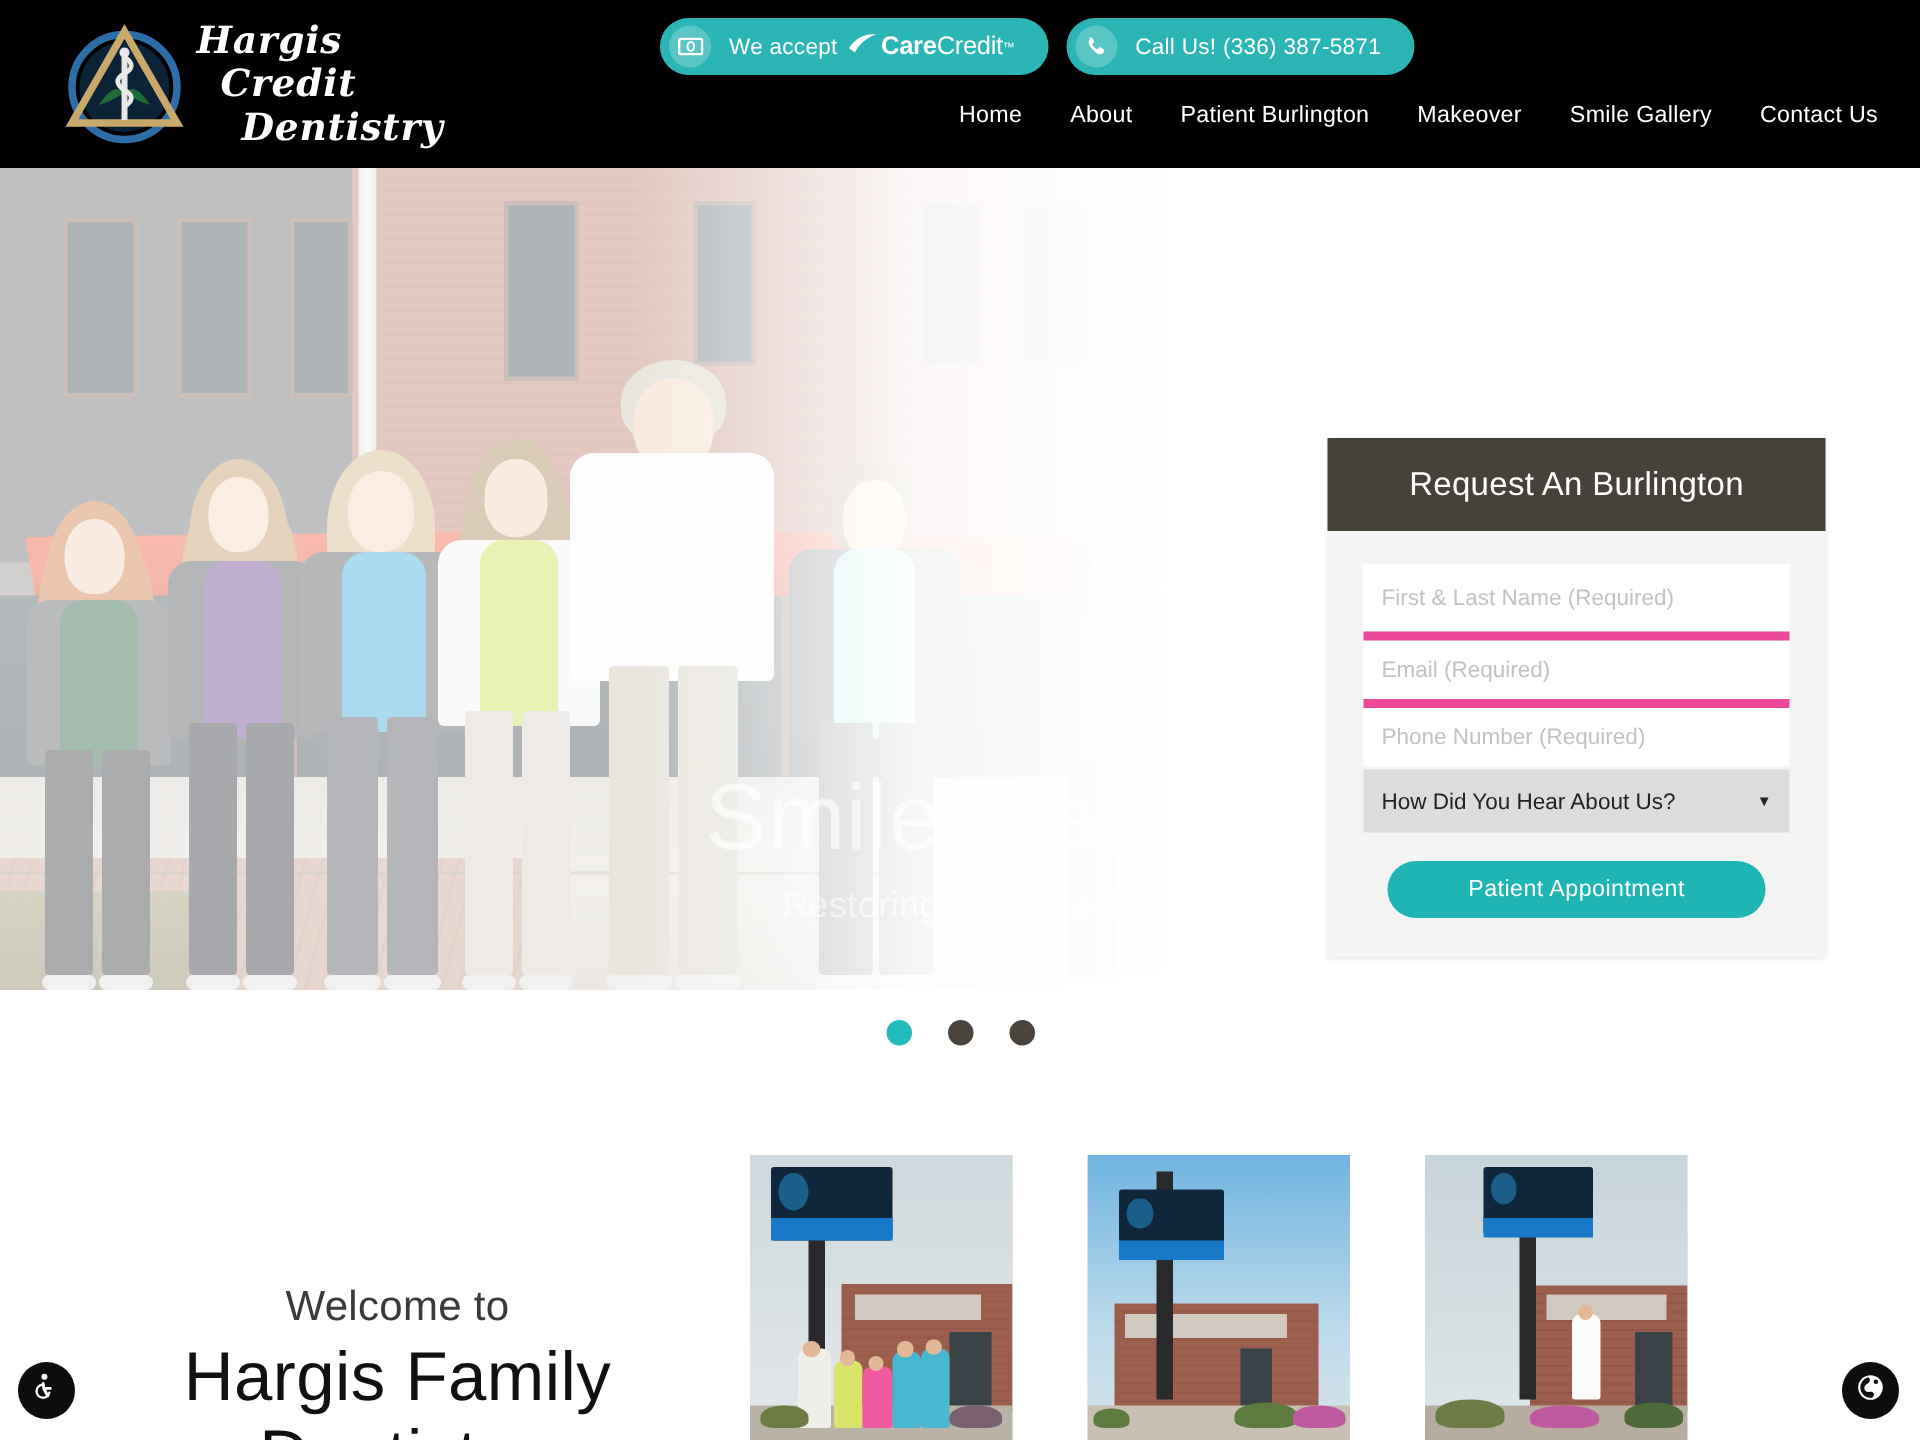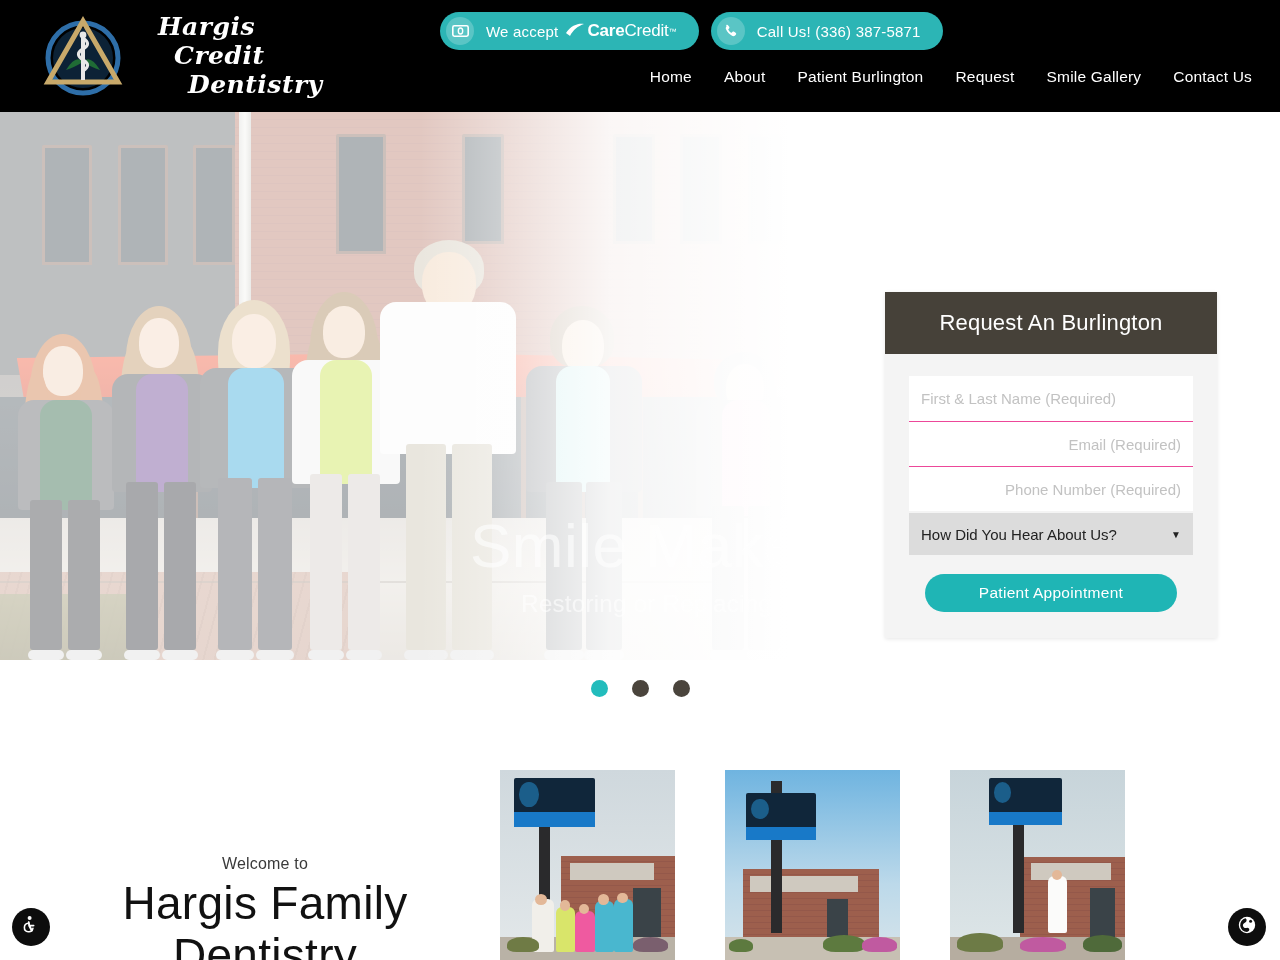--- a/index.html
+++ b/index.html
@@ -11,21 +11,21 @@
   }
 
   
   .site-header {
     position: relative;
     width: 1280px; height: 112px;
     background: #000000;
   }
   .logo-wrap {
     position: absolute; left: 36px; top: 8px;
-    display: flex; align-items: center; gap: 28px;
+    display: flex; align-items: center; gap: 1px;
   }
   .logo-emblem { width: 94px; height: 94px; position: relative; }
   .logo-text {
     font-family: "DejaVu Serif", serif;
     font-style: italic; font-weight: bold;
     color: #ffffff;
     font-size: 25px; line-height: 29px;
     letter-spacing: 0.5px;
     text-shadow: 0 1px 1px rgba(0,0,0,.6);
   }
@@ -193,21 +193,21 @@
   }
   .appt-body { padding: 22px 24px 26px; }
   .fld {
     width: 100%; height: 45px;
     background: #ffffff; border: none; outline: none;
     padding: 0 12px; font-size: 15px; color: #333;
     font-family: "Liberation Sans", sans-serif;
     display: block;
   }
   .fld::placeholder { color: #c2c2c2; }
-  .fld + .fld { border-top: 1px solid #ec4899; text-align: right; }
+  .fld + .fld { border-top: 6px solid #ec4899; }
   .sel {
     width: 100%; height: 42px; margin-top: 2px;
     background: #dcdcdc; border: none; outline: none;
     padding: 0 12px; font-size: 15px; color: #222;
     font-family: "Liberation Sans", sans-serif;
     display: flex; align-items: center; justify-content: space-between;
     cursor: pointer;
   }
   .sel-caret { font-size: 10px; color: #222; }
   .appt-btn {
@@ -223,21 +223,21 @@
     position: absolute; left: 0; top: 680px; width: 1280px;
     display: flex; justify-content: center; gap: 24px;
   }
   .dot { width: 17px; height: 17px; border-radius: 50%; background: #4a443c; cursor: pointer; }
   .dot.active { background: #22bcbc; }
 
   
   .welcome {
     position: absolute; left: 0; top: 855px; width: 530px; text-align: center;
   }
-  .welcome-kicker { font-size: 16px; color: #3a3a3a; font-weight: normal; letter-spacing: .2px; }
+  .welcome-kicker { font-size: 28px; color: #3a3a3a; font-weight: normal; letter-spacing: .2px; }
   .welcome-title {
     font-size: 46px; line-height: 52px; color: #111111;
     font-weight: normal; letter-spacing: .3px; margin-top: 4px;
   }
 
   
   .photo-strip {
     position: absolute; left: 500px; top: 770px;
     display: flex; gap: 50px;
   }
@@ -323,21 +323,21 @@
       </span>
       <span>Call Us! (336) 387-5871</span>
     </div>
 
   </div>
 
   <div class="main-nav">
     <span class="nav-link">Home</span>
     <span class="nav-link">About</span>
     <span class="nav-link">Patient Burlington</span>
-    <span class="nav-link">Request</span>
+    <span class="nav-link">Makeover</span>
     <span class="nav-link">Smile Gallery</span>
     <span class="nav-link">Contact Us</span>
   </div>
 </div>
 
 <div class="hero">
 
   <div class="hero-photo">
     <div class="scene">
       <div class="sky"></div>

